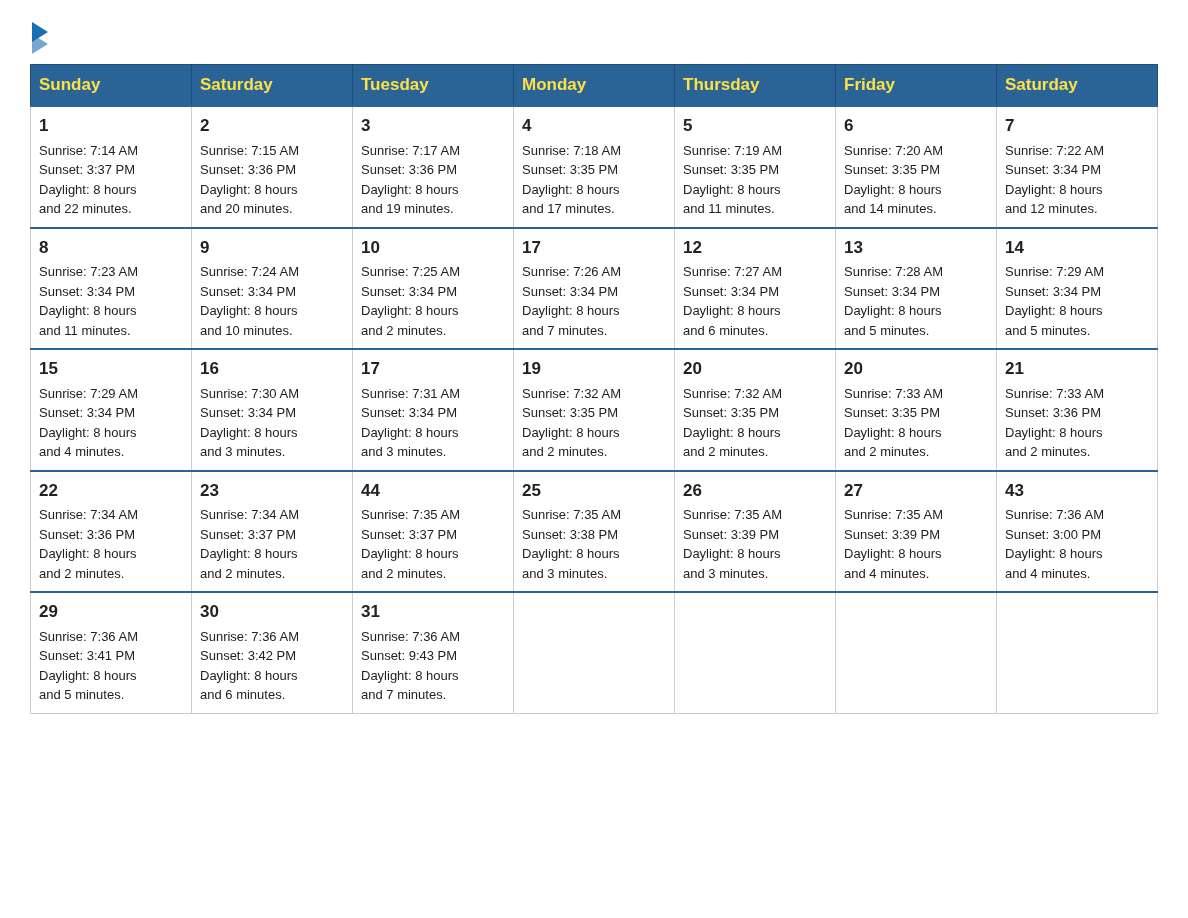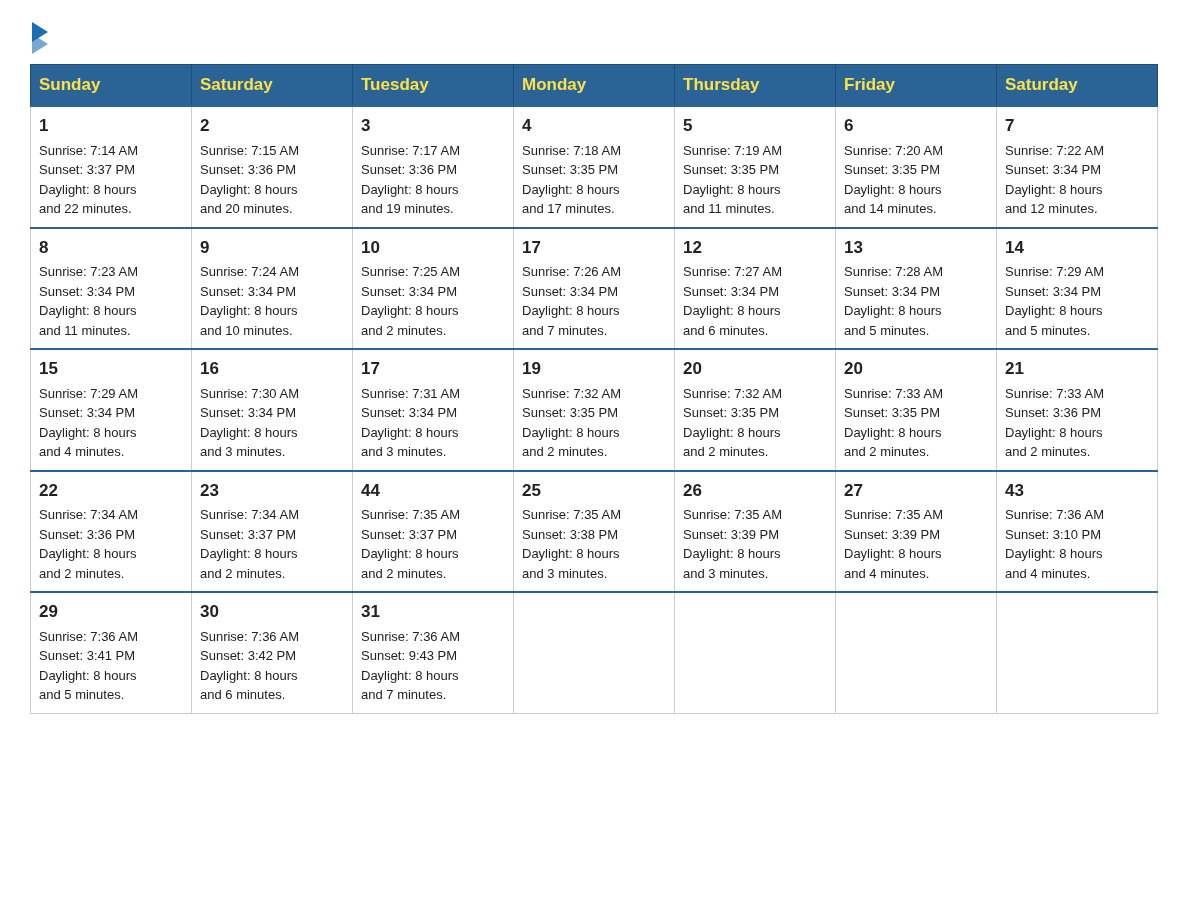--- a/index.html
+++ b/index.html
@@ -145,21 +145,21 @@
         <td><span class="day-num">20</span><span>Sunrise: 7:33 AM</span><br><span>Sunset: 3:35 PM</span><br><span>Daylight: 8 hours</span><br><span>and 2 minutes.</span></td>
         <td><span class="day-num">21</span><span>Sunrise: 7:33 AM</span><br><span>Sunset: 3:36 PM</span><br><span>Daylight: 8 hours</span><br><span>and 2 minutes.</span></td>
       </tr>
       <tr class="week-row">
         <td><span class="day-num">22</span><span>Sunrise: 7:34 AM</span><br><span>Sunset: 3:36 PM</span><br><span>Daylight: 8 hours</span><br><span>and 2 minutes.</span></td>
         <td><span class="day-num">23</span><span>Sunrise: 7:34 AM</span><br><span>Sunset: 3:37 PM</span><br><span>Daylight: 8 hours</span><br><span>and 2 minutes.</span></td>
         <td><span class="day-num">44</span><span>Sunrise: 7:35 AM</span><br><span>Sunset: 3:37 PM</span><br><span>Daylight: 8 hours</span><br><span>and 2 minutes.</span></td>
         <td><span class="day-num">25</span><span>Sunrise: 7:35 AM</span><br><span>Sunset: 3:38 PM</span><br><span>Daylight: 8 hours</span><br><span>and 3 minutes.</span></td>
         <td><span class="day-num">26</span><span>Sunrise: 7:35 AM</span><br><span>Sunset: 3:39 PM</span><br><span>Daylight: 8 hours</span><br><span>and 3 minutes.</span></td>
         <td><span class="day-num">27</span><span>Sunrise: 7:35 AM</span><br><span>Sunset: 3:39 PM</span><br><span>Daylight: 8 hours</span><br><span>and 4 minutes.</span></td>
-        <td><span class="day-num">43</span><span>Sunrise: 7:36 AM</span><br><span>Sunset: 3:10 PM</span><br><span>Daylight: 8 hours</span><br><span>and 4 minutes.</span></td>
+        <td><span class="day-num">43</span><span>Sunrise: 7:36 AM</span><br><span>Sunset: 3:00 PM</span><br><span>Daylight: 8 hours</span><br><span>and 4 minutes.</span></td>
       </tr>
       <tr class="week-row">
         <td><span class="day-num">29</span><span>Sunrise: 7:36 AM</span><br><span>Sunset: 3:41 PM</span><br><span>Daylight: 8 hours</span><br><span>and 5 minutes.</span></td>
         <td><span class="day-num">30</span><span>Sunrise: 7:36 AM</span><br><span>Sunset: 3:42 PM</span><br><span>Daylight: 8 hours</span><br><span>and 6 minutes.</span></td>
         <td><span class="day-num">31</span><span>Sunrise: 7:36 AM</span><br><span>Sunset: 9:43 PM</span><br><span>Daylight: 8 hours</span><br><span>and 7 minutes.</span></td>
         <td class="empty-cell"></td>
         <td class="empty-cell"></td>
         <td class="empty-cell"></td>
         <td class="empty-cell"></td>
       </tr>

